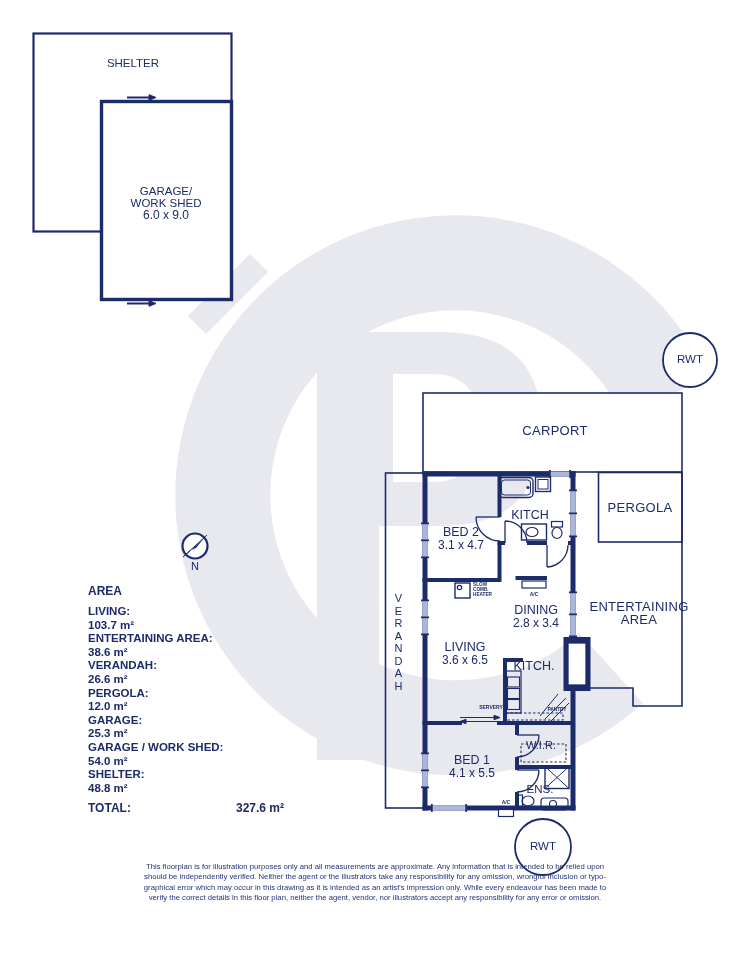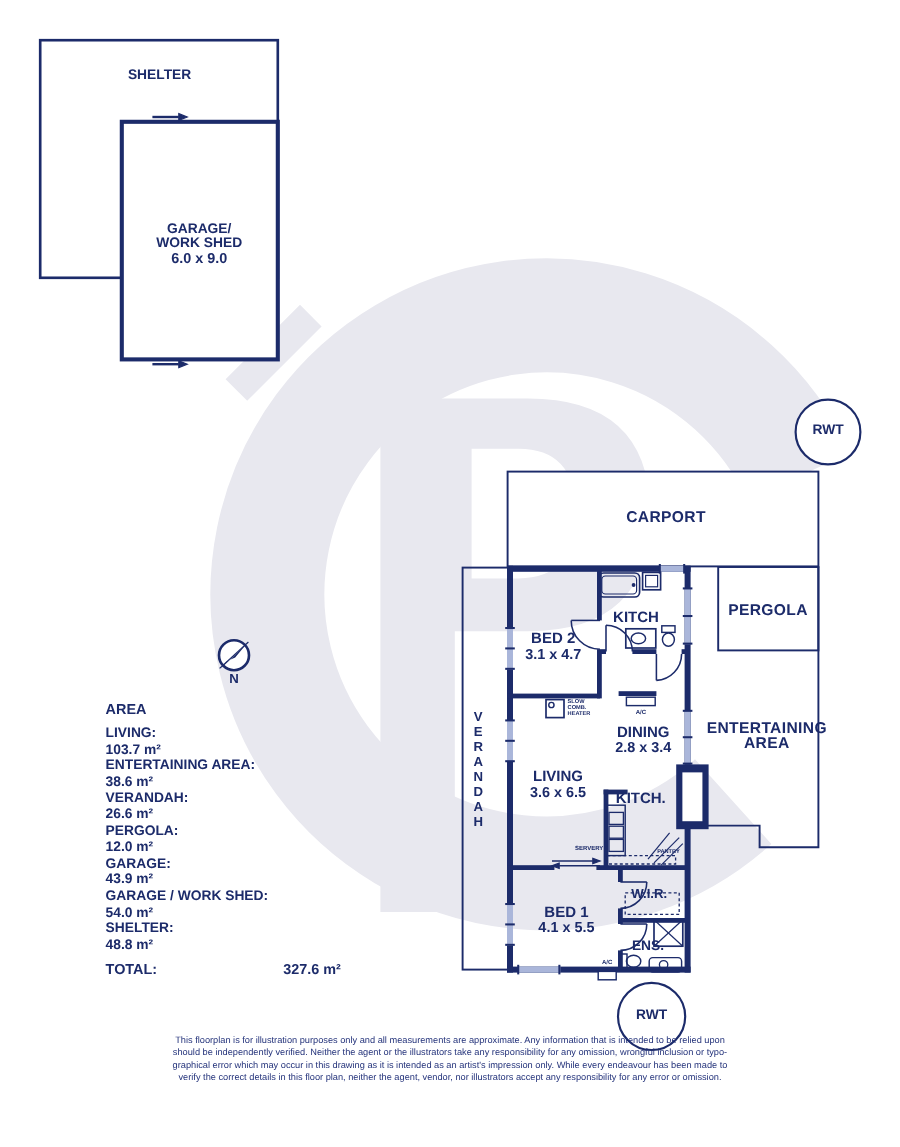--- a/index.html
+++ b/index.html
@@ -3,21 +3,21 @@
 <meta charset="utf-8">
 <style>
   html,body{margin:0;padding:0;background:#fff;}
   .stage{
     position:relative;width:750px;height:956px;background:#ffffff;overflow:hidden;
     font-family:"Liberation Sans", sans-serif;color:#1c2b6a;
   }
   .stage svg{position:absolute;left:0;top:0;}
   .lbl{
     position:absolute;transform:translate(-50%,-50%);
-    color:#1c2b6a;font-weight:bold;white-space:nowrap;text-align:center;line-height:1.04;
+    color:#1c2b6a;font-weight:normal;white-space:nowrap;text-align:center;line-height:1.04;
   }
   .s13{font-size:13px;letter-spacing:.3px;}
   .s12{font-size:12.5px;}
   .s11{font-size:11.5px;}
   .s10{font-size:11px;}
   .dims{font-size:12px;}
   .tiny{font-size:5px;font-weight:bold;}
   .micro{font-size:4.7px;font-weight:bold;}
   .vertical{
     writing-mode:vertical-lr;text-orientation:upright;
@@ -283,21 +283,21 @@
   <div class="area-row">
     <span>VERANDAH:</span>
         <span>26.6 m²</span>
   </div>
   <div class="area-row">
     <span>PERGOLA:</span>
         <span>12.0 m²</span>
   </div>
   <div class="area-row">
     <span>GARAGE:</span>
-        <span>43.9 m²</span>
+        <span>25.3 m²</span>
   </div>
   <div class="area-row">
     <span>GARAGE / WORK SHED:</span>
         <span>54.0 m²</span>
   </div>
   <div class="area-row">
     <span>SHELTER:</span>
         <span>48.8 m²</span>
   </div>
   <div class="area-total">

